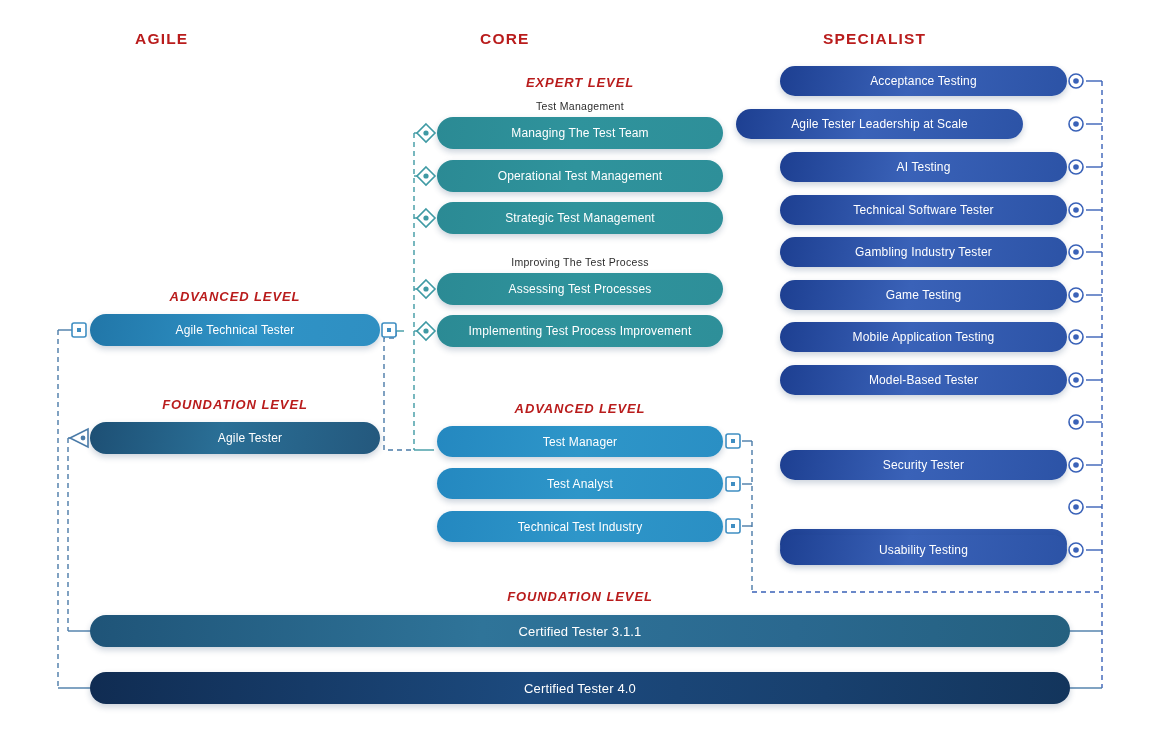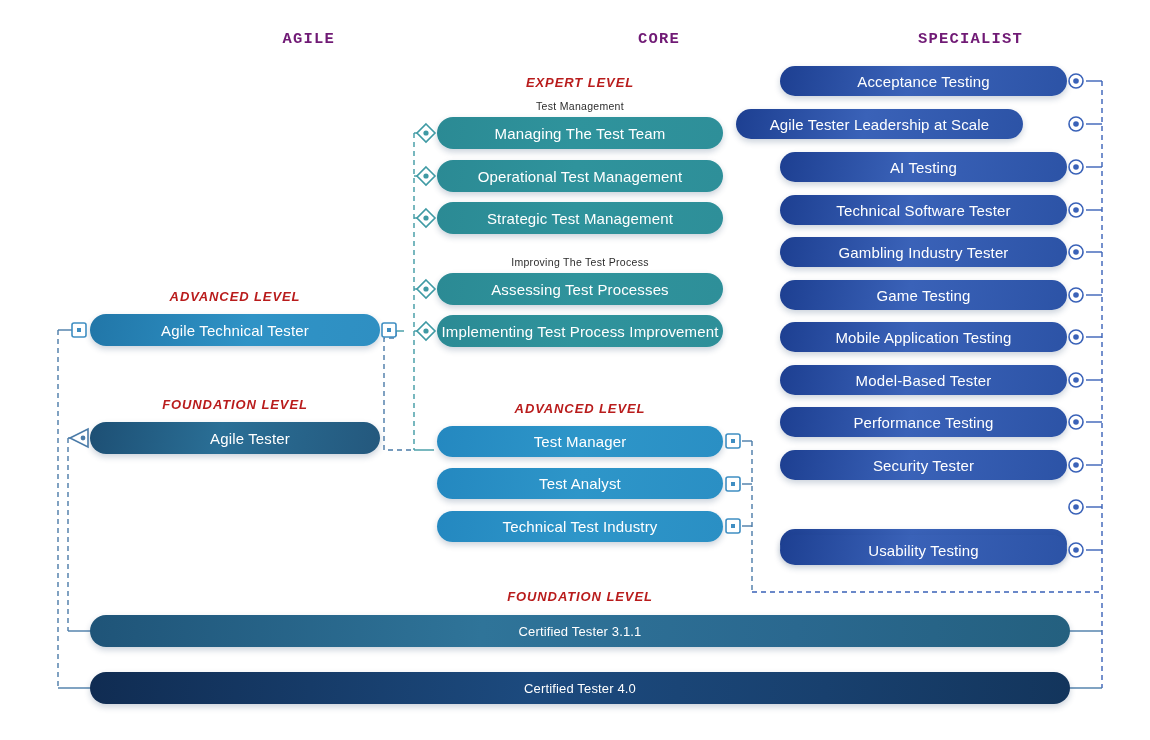--- a/index.html
+++ b/index.html
@@ -11,41 +11,41 @@
     position:relative;
     overflow:hidden;
     -webkit-font-smoothing:antialiased;
   }
   #stage { position:absolute; inset:0; }
 
   
   .col-header {
     position:absolute;
     font-size:15.5px; font-weight:bold; letter-spacing:1.2px;
-    color:#701a75; text-align:right; white-space:nowrap;font-family:Liberation Mono, monospace;
+    color:#b91c1c; text-align:left; white-space:nowrap;
   }
   
   .level-head {
     position:absolute;
     font-size:13px; font-weight:bold; letter-spacing:0.9px;
     color:#b91c1c; text-align:center; white-space:nowrap;font-style:italic;
   }
   .sub-head {
     position:absolute;
     font-size:10.5px; font-weight:normal; letter-spacing:0.3px;
     color:#2d2d2d; text-align:center; white-space:nowrap;
   }
 
   
   .pill {
     position:absolute;
     display:flex; align-items:center; justify-content:center;
     border-radius:999px;
     color:#ffffff;
-    font-size:15px;
+    font-size:12px;
     letter-spacing:0.15px;
     white-space:nowrap;
     box-shadow:0 3px 6px rgba(20,50,90,0.22);
     text-align:center;
     padding:0 18px;
   }
   .pill.wide  { font-size:13px; }
 
   .grad-teal      { background:linear-gradient(100deg,#2b8a94 0%,#2f939c 48%,#2e8f99 100%); }
   .grad-coreadv   { background:linear-gradient(100deg,#2488c0 0%,#2e96c9 50%,#2a8fc4 100%); }
@@ -201,21 +201,20 @@
   </svg>
 
   <div class="pill grad-spec" style="left:780px; top:66px; width:287px; height:30px;">Acceptance Testing</div>
   <div class="pill grad-spec" style="left:736px; top:109px; width:287px; height:30px;">Agile Tester Leadership at Scale</div>
   <div class="pill grad-spec" style="left:780px; top:152px; width:287px; height:30px;">AI Testing</div>
   <div class="pill grad-spec" style="left:780px; top:195px; width:287px; height:30px;">Technical Software Tester</div>
   <div class="pill grad-spec" style="left:780px; top:237px; width:287px; height:30px;">Gambling Industry Tester</div>
   <div class="pill grad-spec" style="left:780px; top:280px; width:287px; height:30px;">Game Testing</div>
   <div class="pill grad-spec" style="left:780px; top:322px; width:287px; height:30px;">Mobile Application Testing</div>
   <div class="pill grad-spec" style="left:780px; top:365px; width:287px; height:30px;">Model-Based Tester</div>
-  <div class="pill grad-spec" style="left:780px; top:407px; width:287px; height:30px;">Performance Testing</div>
   <div class="pill grad-spec" style="left:780px; top:450px; width:287px; height:30px;">Security Tester</div>
   <div class="pill grad-spec" style="left:780px; top:492px; width:287px; height:30px;margin-top:37px;">Test Automation Engineer</div>
   <div class="pill grad-spec" style="left:780px; top:535px; width:287px; height:30px;">Usability Testing</div>
 
   <svg class="links" viewBox="0 0 1150 740">
     <g fill="#ffffff" stroke="#3a62b8" stroke-width="1.6">
       <g>
           <circle cx="1076" cy="81" r="7"></circle>
           <circle cx="1076" cy="81" r="2.8" fill="#3a62b8" stroke="none"></circle>
         </g>

